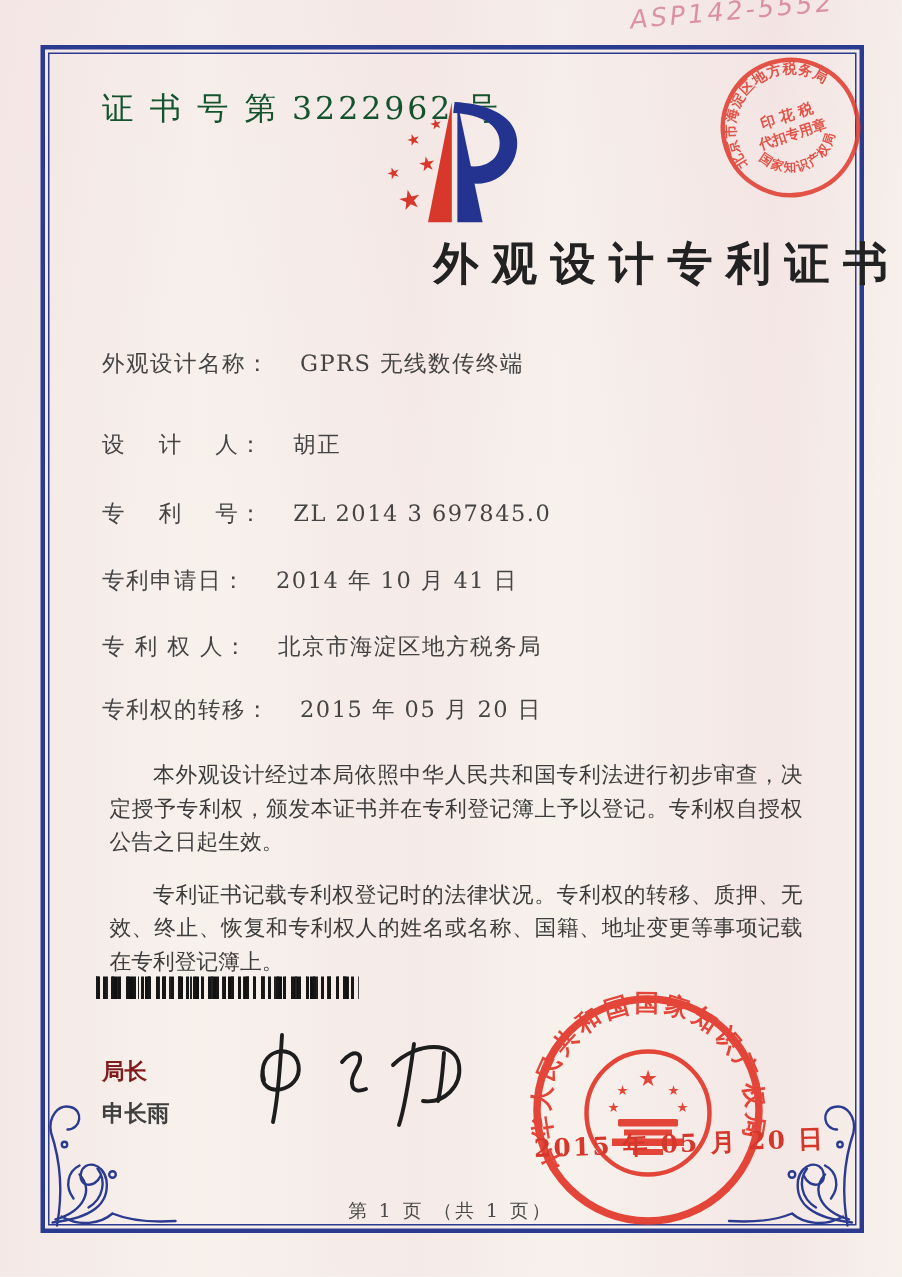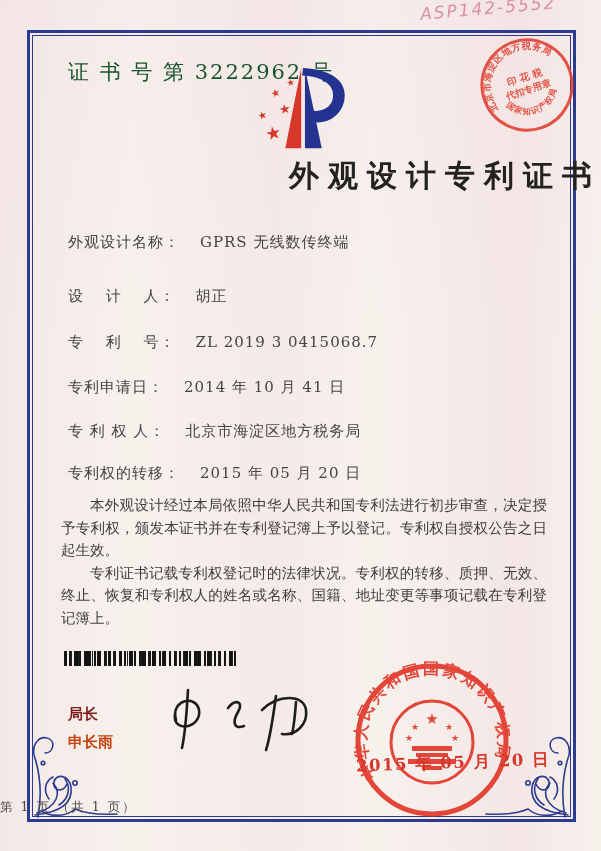--- a/index.html
+++ b/index.html
@@ -18,41 +18,41 @@
   .frame-inner{position:absolute;inset:2px;border:1px solid #2b3b8f;}
   .cert-no{position:absolute;left:68px;top:58px;font-size:21px;letter-spacing:2px;color:#14532d;}
   .logo{position:absolute;left:248px;top:60px;width:112px;height:98px;}
   .title{position:absolute;left:0;top:156px;width:100%;text-align:right;
     font-size:30px;font-weight:700;letter-spacing:9px;color:#222;}
   .field{position:absolute;left:68px;font-size:15px;letter-spacing:1px;color:#444;white-space:nowrap;}
   .f0{top:233px}.f1{top:287px}.f2{top:333px}.f3{top:378px}.f4{top:422px}.f5{top:464px}
   .flabel{margin-right:20px;}
   .body-text{position:absolute;left:61px;top:494px;width:486px;
     font-size:14.5px;line-height:22.5px;text-align:justify;color:#3d3d3d;}
-  .body-text p{margin:0;text-indent:2em;}
+  .body-text p{margin:12px;text-indent:2em;}
   .barcode{position:absolute;left:64px;top:651px;width:175px;height:15px;
     background:
       repeating-linear-gradient(90deg,#161616 0 2px,transparent 2px 5px),
       repeating-linear-gradient(90deg,#222 0 1px,transparent 1px 7px),
       repeating-linear-gradient(90deg,#111 0 3px,transparent 3px 11px);
   }
   .sig-title{position:absolute;left:68px;top:705px;font-size:15px;font-weight:700;
     font-family:"DejaVu Sans","Liberation Sans",sans-serif;color:#7f1d1d;}
   .sig-name{position:absolute;left:68px;top:733px;font-size:15px;font-weight:700;
-    font-family:"DejaVu Sans","Liberation Sans",sans-serif;color:#c2410c;}
+    font-family:"DejaVu Sans","Liberation Sans",sans-serif;color:#404040;}
   .signature{position:absolute;left:158px;top:686px;width:165px;height:88px;}
   .seal{position:absolute;left:352px;top:660px;width:160px;height:160px;opacity:.93;}
   .seal-date{position:absolute;left:356px;top:752px;font-size:16.5px;font-weight:600;
     color:#d6372b;letter-spacing:1.5px;transform:rotate(-2deg);white-space:nowrap;}
   .tax-stamp{position:absolute;left:478px;top:36px;width:98px;height:98px;
     transform:rotate(-18deg);opacity:.85;}
   .handwriting{position:absolute;left:420px;top:-2px;font-size:17px;font-style:italic;
     letter-spacing:2px;color:rgba(196,72,110,.55);transform:rotate(-5deg);
     font-family:"DejaVu Sans","Liberation Sans",sans-serif;}
-  .footer{position:absolute;left:0;top:799px;width:100%;text-align:left;
+  .footer{position:absolute;left:0;top:799px;width:100%;text-align:center;
     font-size:12.5px;letter-spacing:2px;color:#4a4a4a;}
   .corner{position:absolute;width:95px;height:95px;bottom:31px;}
   .corner-left{left:29px;}
   .corner-right{right:27px;transform:scaleX(-1);}
 </style>
 </head>
 <body>
 
 <div class="frame">
   <div class="frame-inner"></div>
@@ -98,21 +98,21 @@
 
 <div class="title">外观设计专利证书</div>
 
 <div class="field f0">
   <span class="flabel">外观设计名称：</span><span class="fvalue">GPRS 无线数传终端</span>
 </div>
 <div class="field f1">
   <span class="flabel">设　 计　 人：</span><span class="fvalue">胡正</span>
 </div>
 <div class="field f2">
-  <span class="flabel">专　 利　 号：</span><span class="fvalue">ZL 2019 3 0415068.7</span>
+  <span class="flabel">专　 利　 号：</span><span class="fvalue">ZL 2014 3 697845.0</span>
 </div>
 <div class="field f3">
   <span class="flabel">专利申请日：</span><span class="fvalue">2014 年 10 月 41 日</span>
 </div>
 <div class="field f4">
   <span class="flabel">专 利 权 人：</span><span class="fvalue">北京市海淀区地方税务局</span>
 </div>
 <div class="field f5">
   <span class="flabel">专利权的转移：</span><span class="fvalue">2015 年 05 月 20 日</span>
 </div>

